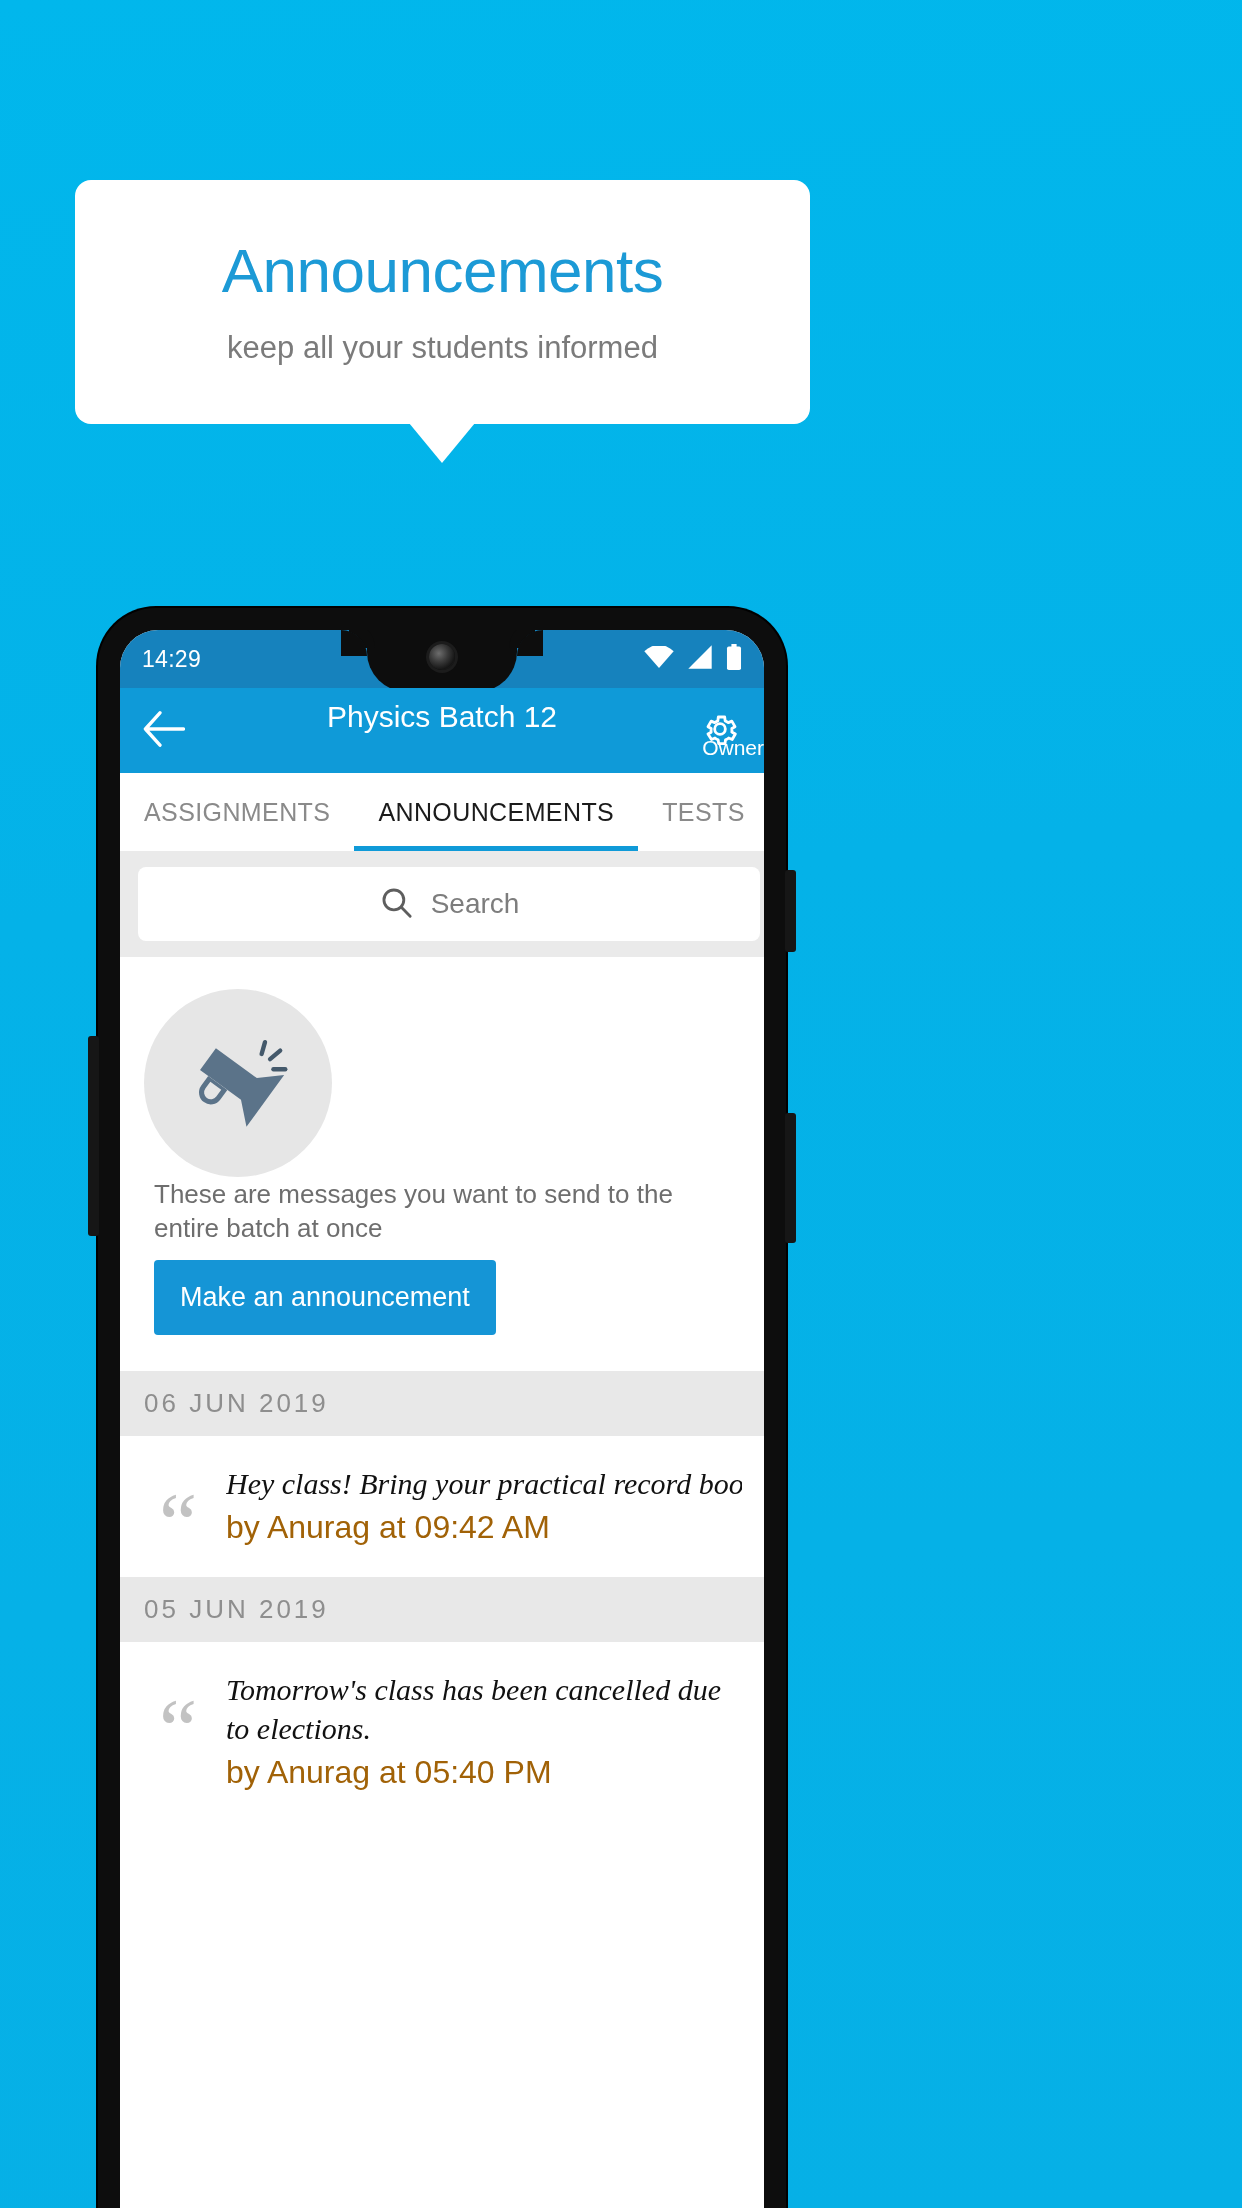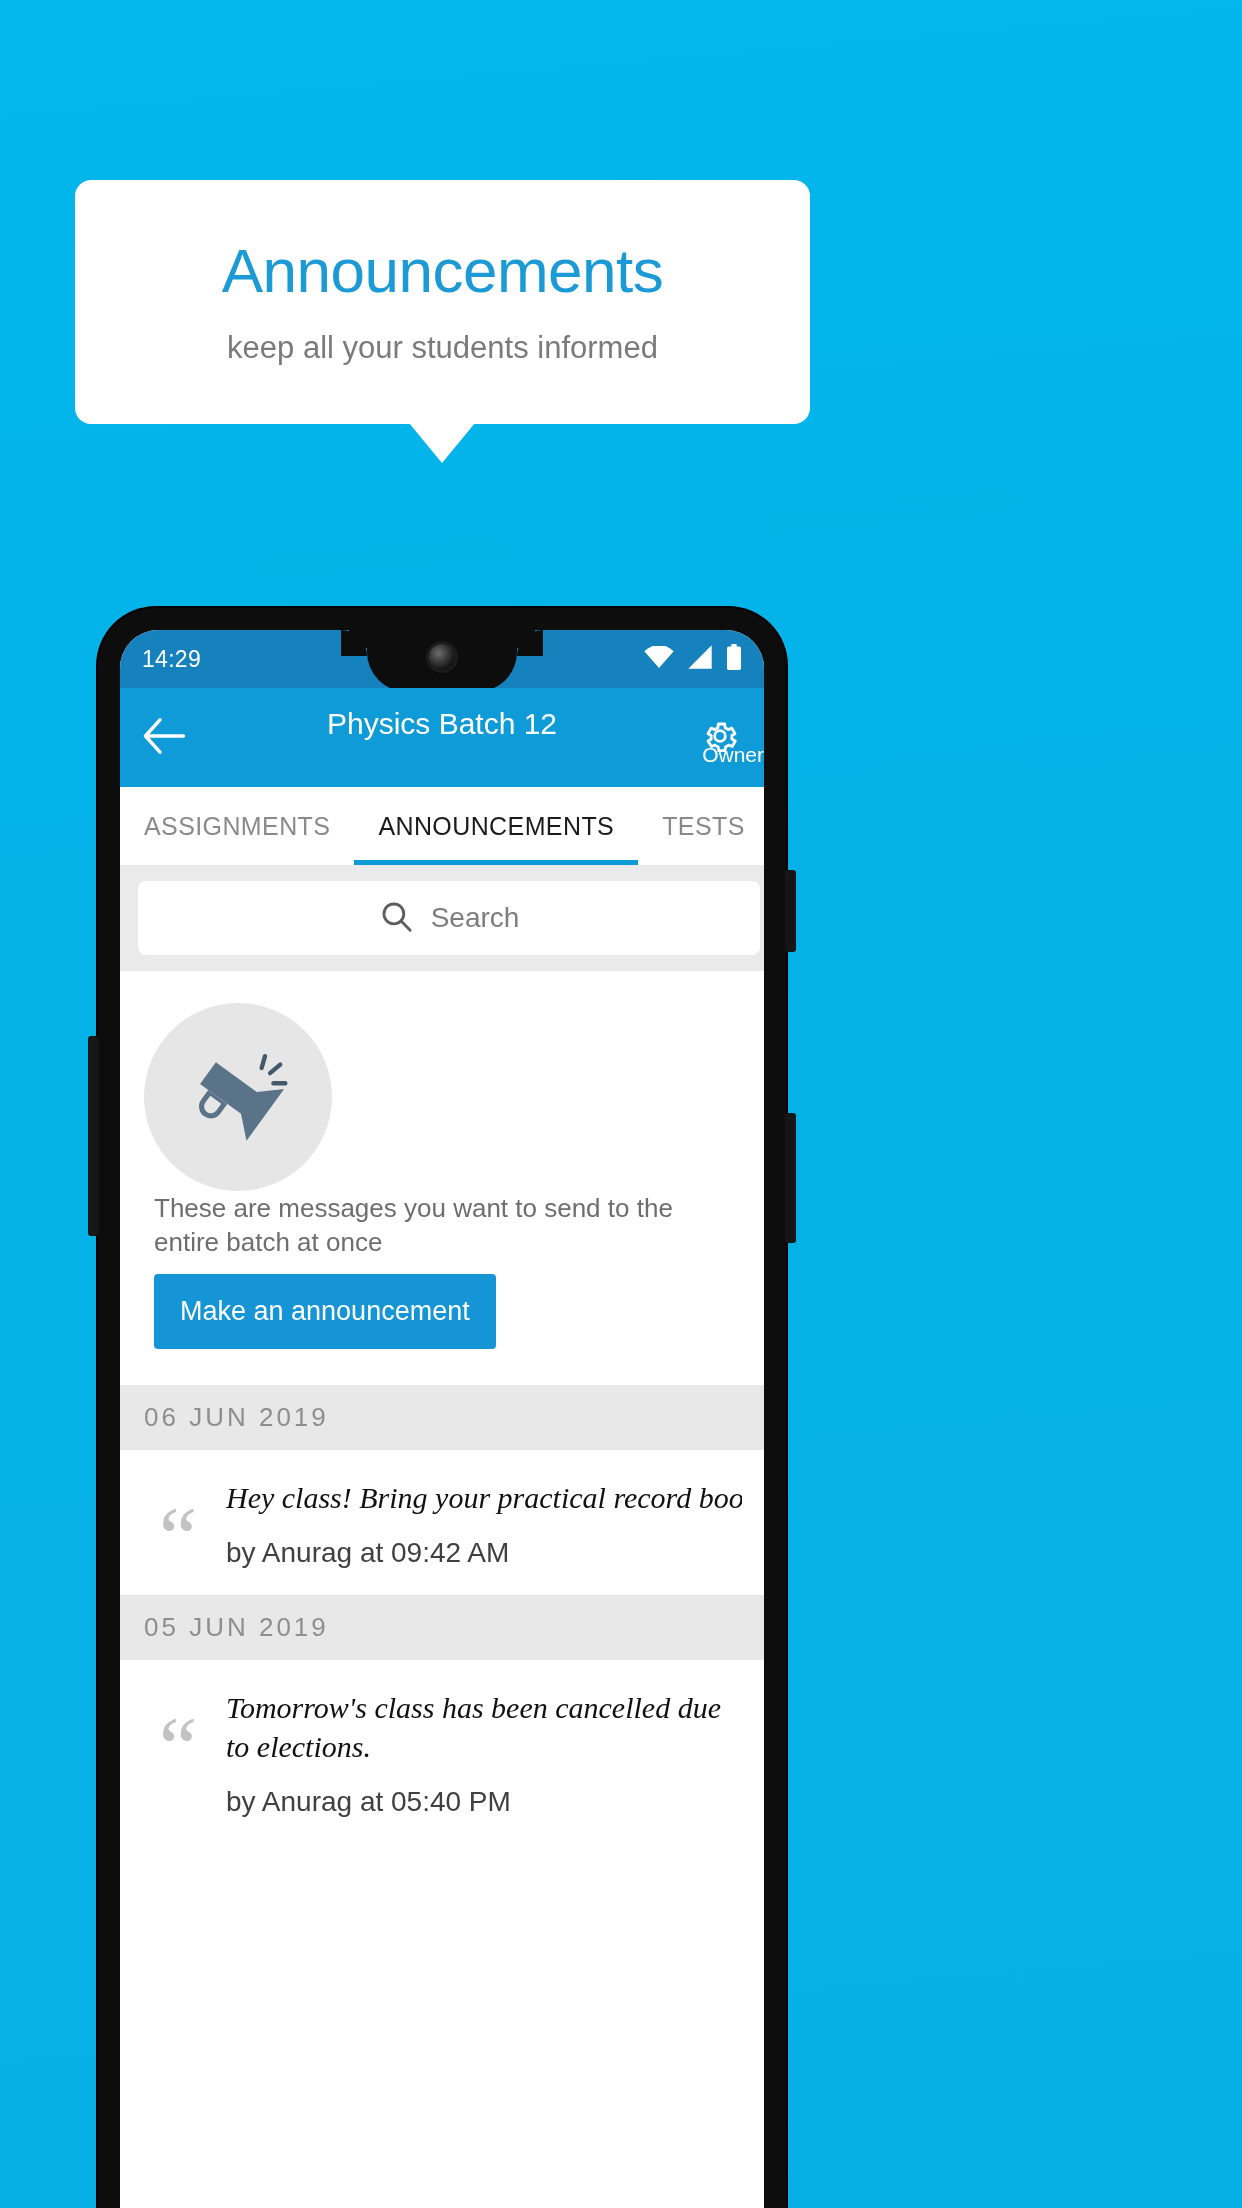--- a/index.html
+++ b/index.html
@@ -114,21 +114,21 @@
     transform: translateX(-50%);
     width: 26px; height: 26px;
     border-radius: 50%;
     background: radial-gradient(circle at 38% 36%, #6d6d6d 0%, #3a3a3a 38%, #151515 70%, #2b2b2b 100%);
     box-shadow: 0 0 0 3px #1c1c1c;
     z-index: 3;
   }
 
   
   .appbar {
-    height: 99px;
+    height: 85px;
     background: #0f9ad8;
     display: flex;
     align-items: center;
     padding: 0 20px;
     position: relative;
   }
   .appbar-titles {
     position: absolute;
     left: 0; right: 0;
     text-align: center;
@@ -256,23 +256,23 @@
     font-family: "Liberation Serif", serif;
     font-style: italic;
     font-size: 30px;
     color: #111111;
     line-height: 1.3;
     white-space: nowrap;
     overflow: hidden;
   }
   .ann-text.wrap { white-space: normal; }
   .ann-meta {
-    margin-top: 20px;
-    font-size: 28px;
-    color: #404040;
+    margin-top: 6px;
+    font-size: 32px;
+    color: #a16207;
   }
 </style>
 </head>
 <body>
 
 <div class="callout">
   <div class="callout-title">Announcements</div>
   <div class="callout-sub">keep all your students informed</div>
 </div>
 <div class="callout-tail"></div>

